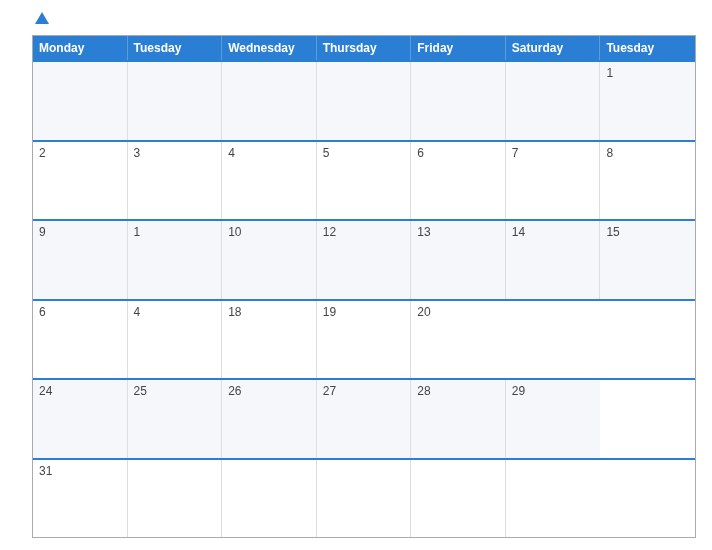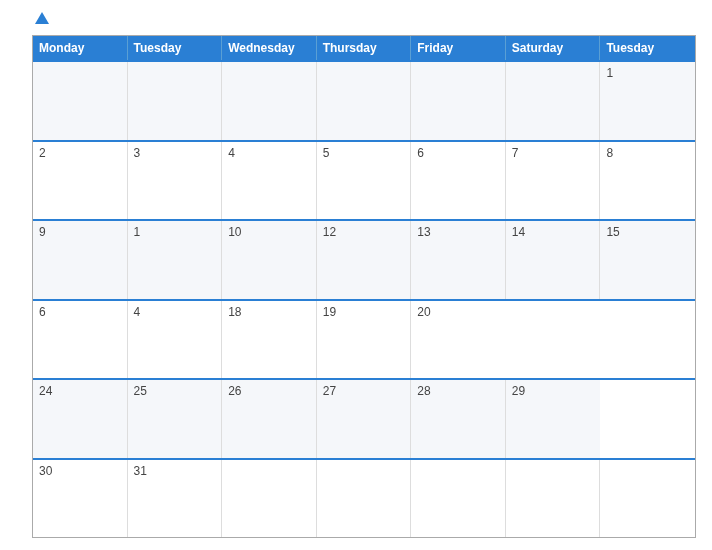--- a/index.html
+++ b/index.html
@@ -245,23 +245,20 @@
           </div>
           <div class="day-cell">
             <span class="day-number">28</span>
           </div>
           <div class="day-cell">
             <span class="day-number">29</span>
           </div>
         </div>
         <div class="week-row">
           <div class="day-cell">
-            <span class="day-number">30</span>
-          </div>
-          <div class="day-cell">
             <span class="day-number">31</span>
           </div>
           <div class="day-cell empty"></div>
           <div class="day-cell empty"></div>
           <div class="day-cell empty"></div>
           <div class="day-cell empty"></div>
           <div class="day-cell empty"></div>
         </div>
       </div>
   </div>

